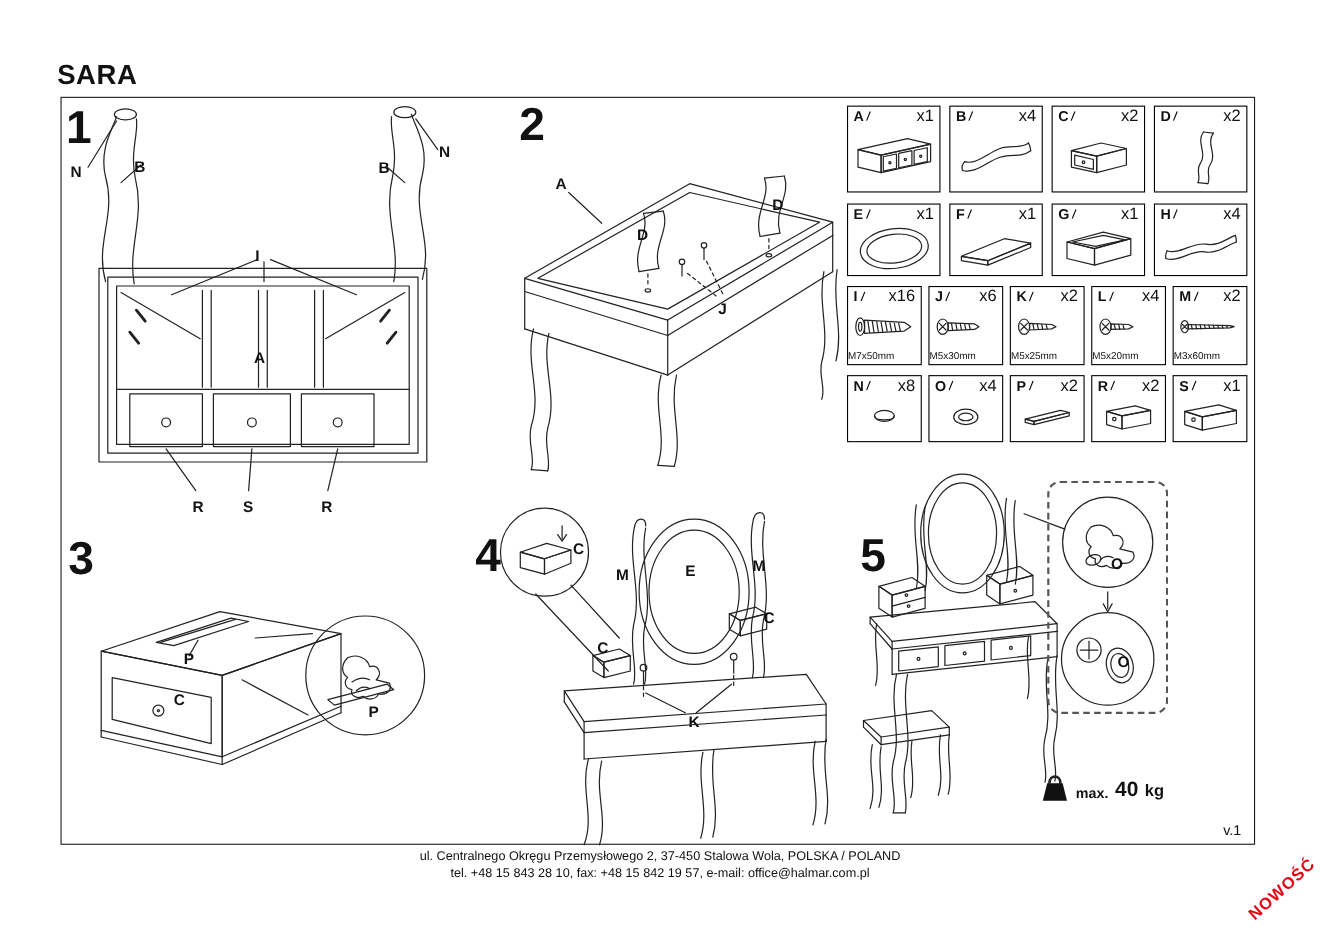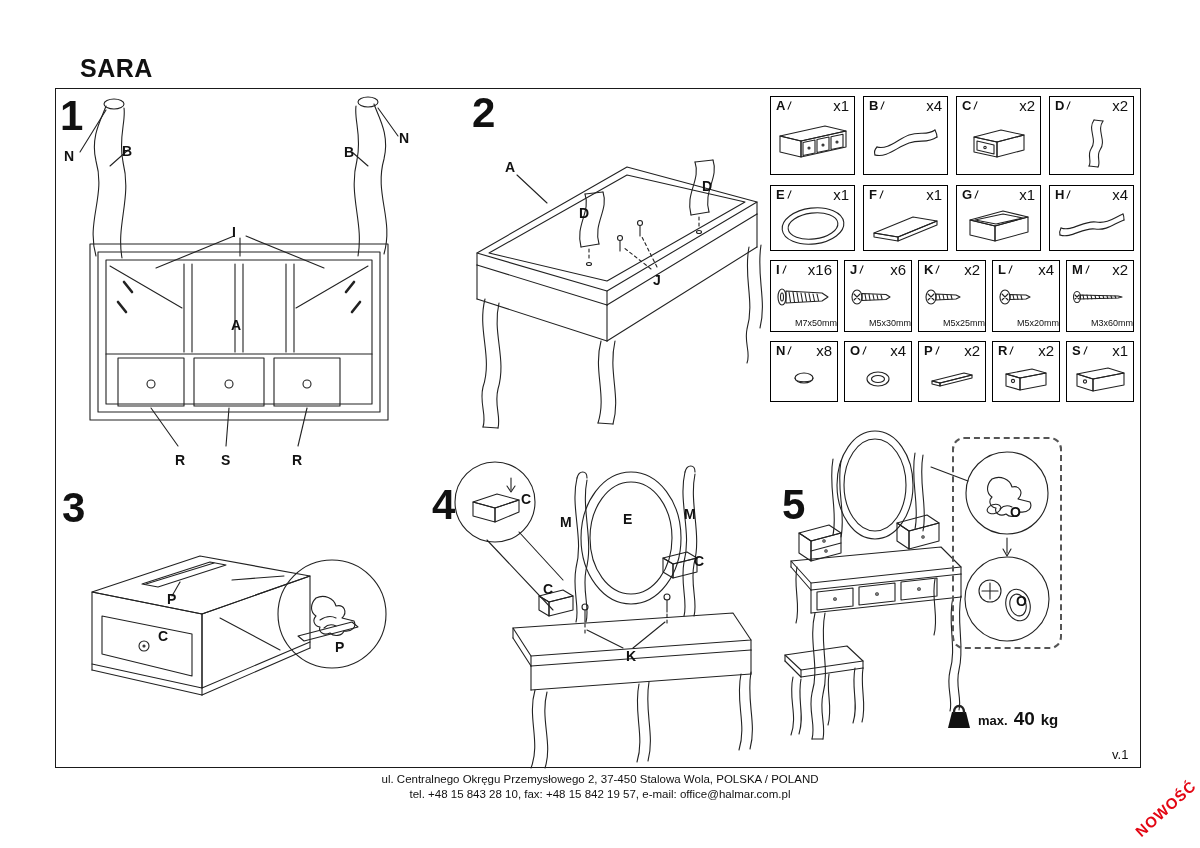--- a/index.html
+++ b/index.html
@@ -1,35 +1,35 @@
 <!DOCTYPE html>
 <html><head>
 <meta charset="utf-8">
 <style>
   * { margin:0; padding:0; box-sizing:border-box; }
   html,body { width:1200px; height:848px; }
   body { background:#fff; font-family:"Liberation Sans", sans-serif; color:#111; position:relative; overflow:hidden; }
-  .title { position:absolute; left:80px; top:54px; font-size:25px; font-weight:bold; letter-spacing:.5px; }
+  .title { position:absolute; left:52px; top:54px; font-size:25px; font-weight:bold; letter-spacing:.5px; }
   .frame { position:absolute; left:55px; top:88px; width:1086px; height:680px; border:1px solid #1a1a1a; background:#fff; }
   .num { position:absolute; font-weight:bold; font-size:42px; line-height:1; }
   .lbl { position:absolute; font-weight:bold; font-size:14px; line-height:1; }
   .sk { position:absolute; overflow:visible; }
   .sk path,.sk line,.sk ellipse,.sk circle,.sk polygon,.sk polyline,.sk rect {
       fill:none; stroke:#222; stroke-width:1.1; stroke-linecap:round; stroke-linejoin:round; }
   .sk .thk { stroke-width:2.6; }
   .sk .dash { stroke-dasharray:3 3; }
   .sk .fill { fill:#111; stroke:none; }
   .prow { position:absolute; display:flex; }
   .pcell { border:1px solid #000; background:#fff; display:flex; flex-direction:column; }
   .phead { display:flex; align-items:center; padding:2px 5px 0 5px; height:15px; }
   .pl { font-weight:bold; font-size:13px; line-height:1; }
   .ptick { width:1px; height:9px; background:#000; transform:rotate(22deg); margin-left:4px; }
   .pq { margin-left:auto; font-size:15px; line-height:1; }
   .pic { flex:1; display:flex; align-items:center; justify-content:center; }
-  .psz { font-size:9px; text-align:right; padding-bottom:3px; }
+  .psz { font-size:9px; text-align:left; padding-bottom:3px; }
   .detailbox { position:absolute; left:952px; top:437px; width:110px; height:212px;
       border:2px dashed #555; border-radius:12px; }
   .footer { position:absolute; left:0; top:772px; width:1200px; text-align:center;
       font-size:11.5px; line-height:1.28; }
   .version { position:absolute; left:1112px; top:747px; font-size:13px;text-align:center; }
   .badge { position:absolute; left:1128px; top:800px; font-weight:bold; font-size:15px;
       color:#e30613; transform:rotate(-42deg); letter-spacing:1px; }
   .load { position:absolute; left:946px; top:700px; display:flex; align-items:flex-end; gap:6px; }
   .load .p1 { font-weight:bold; font-size:13px; padding-bottom:2px; }
   .load .p2 { font-weight:bold; font-size:19px; }

